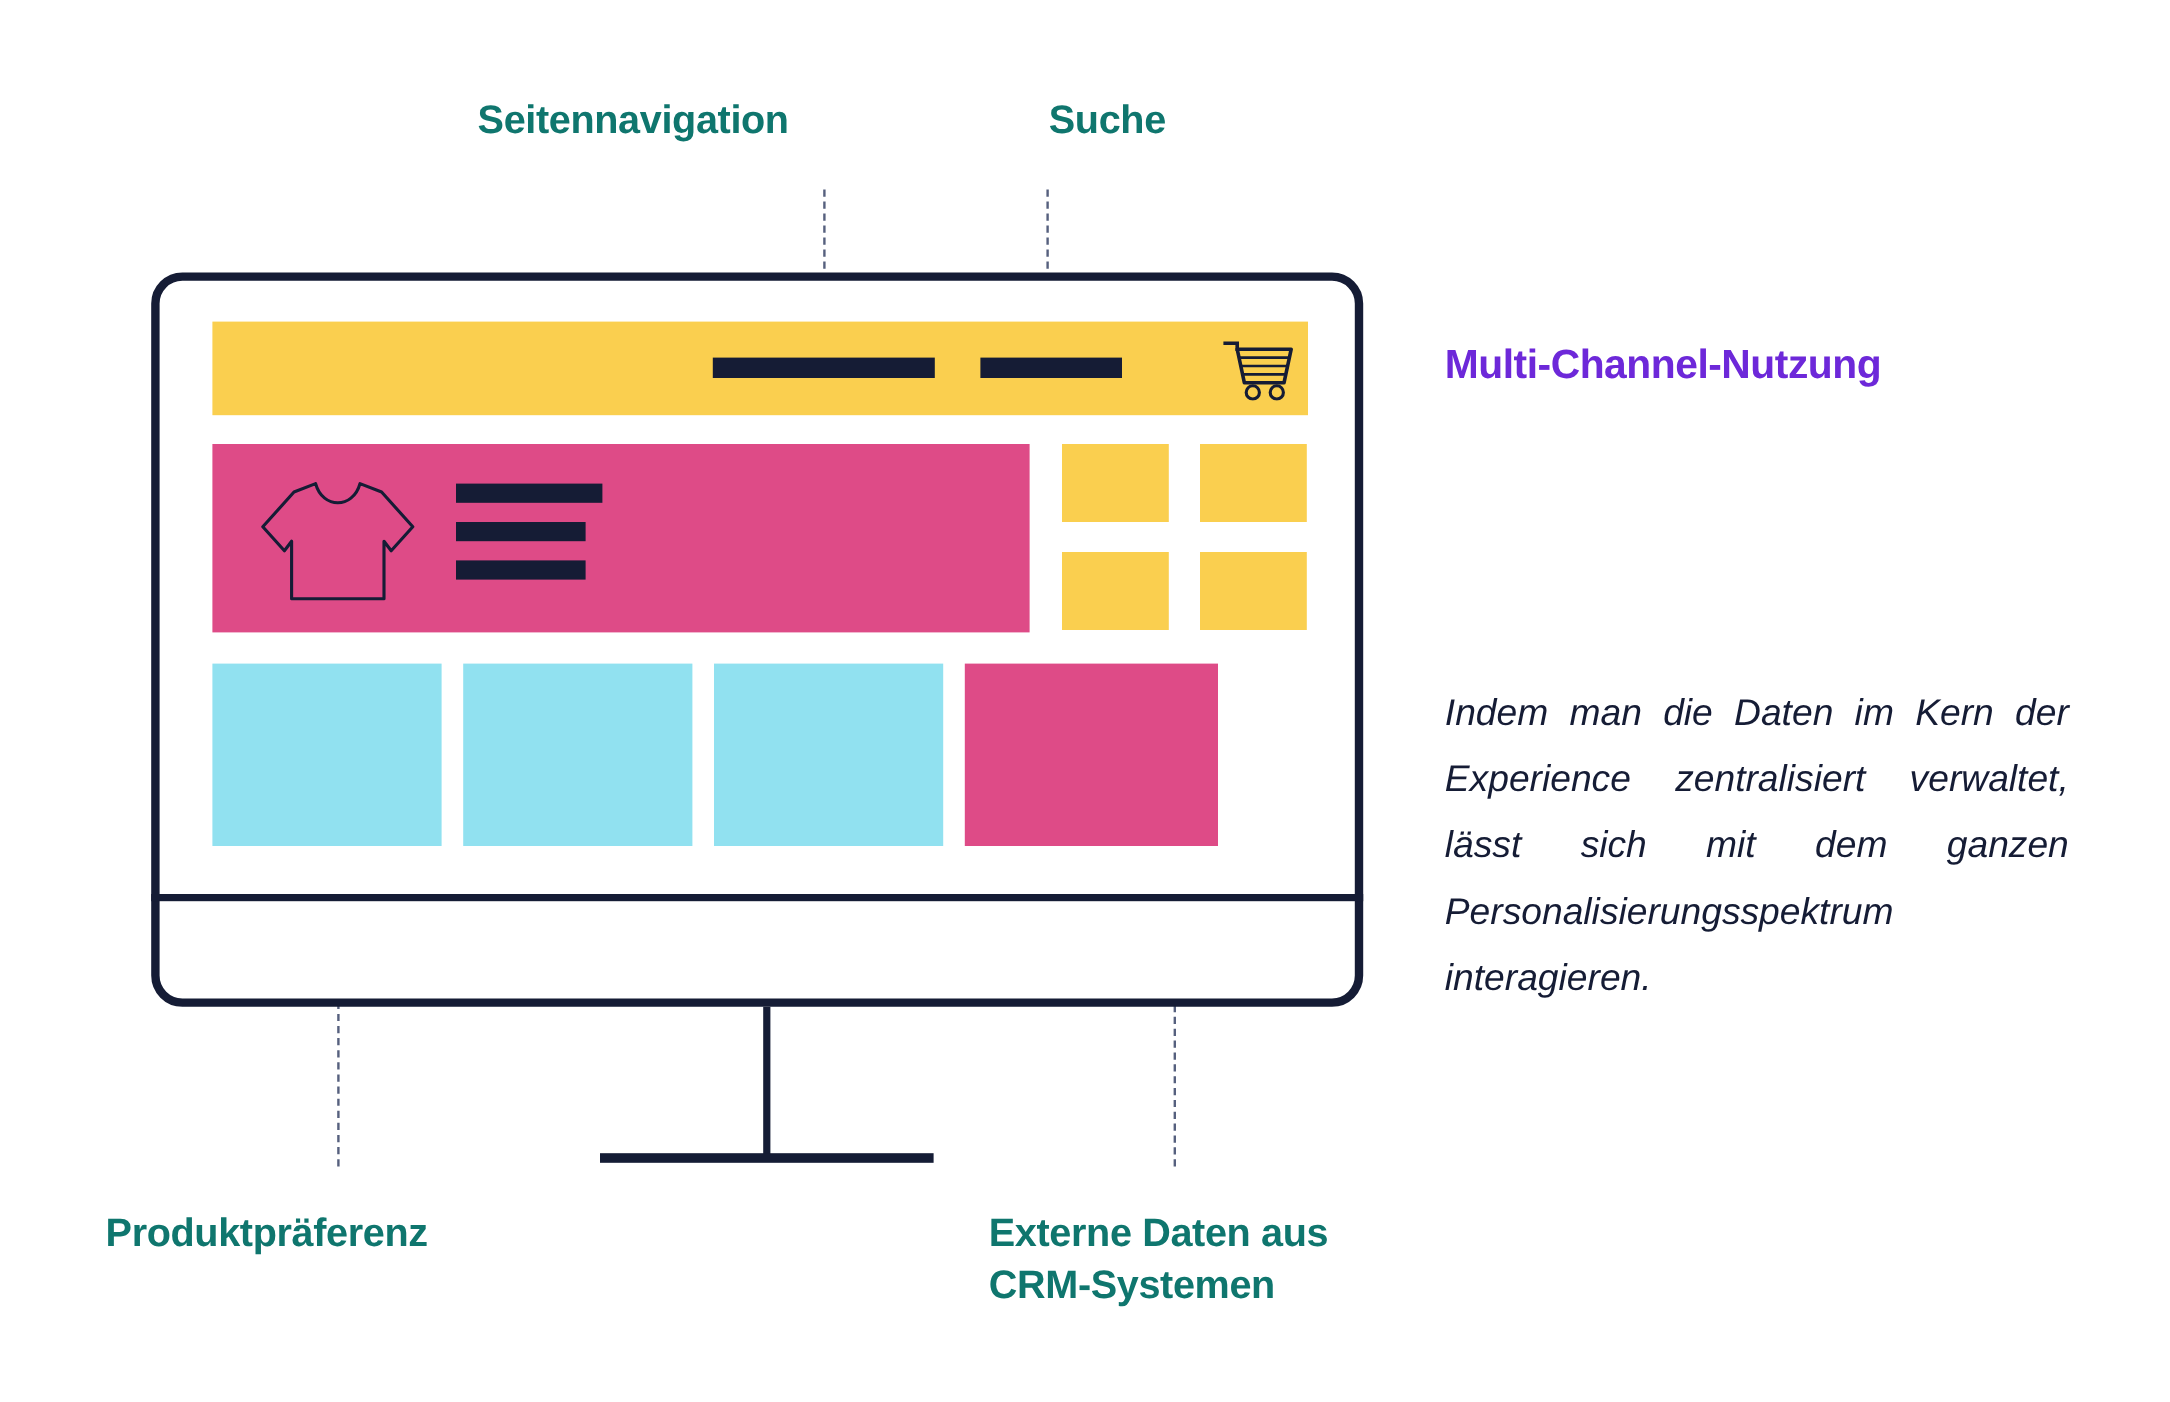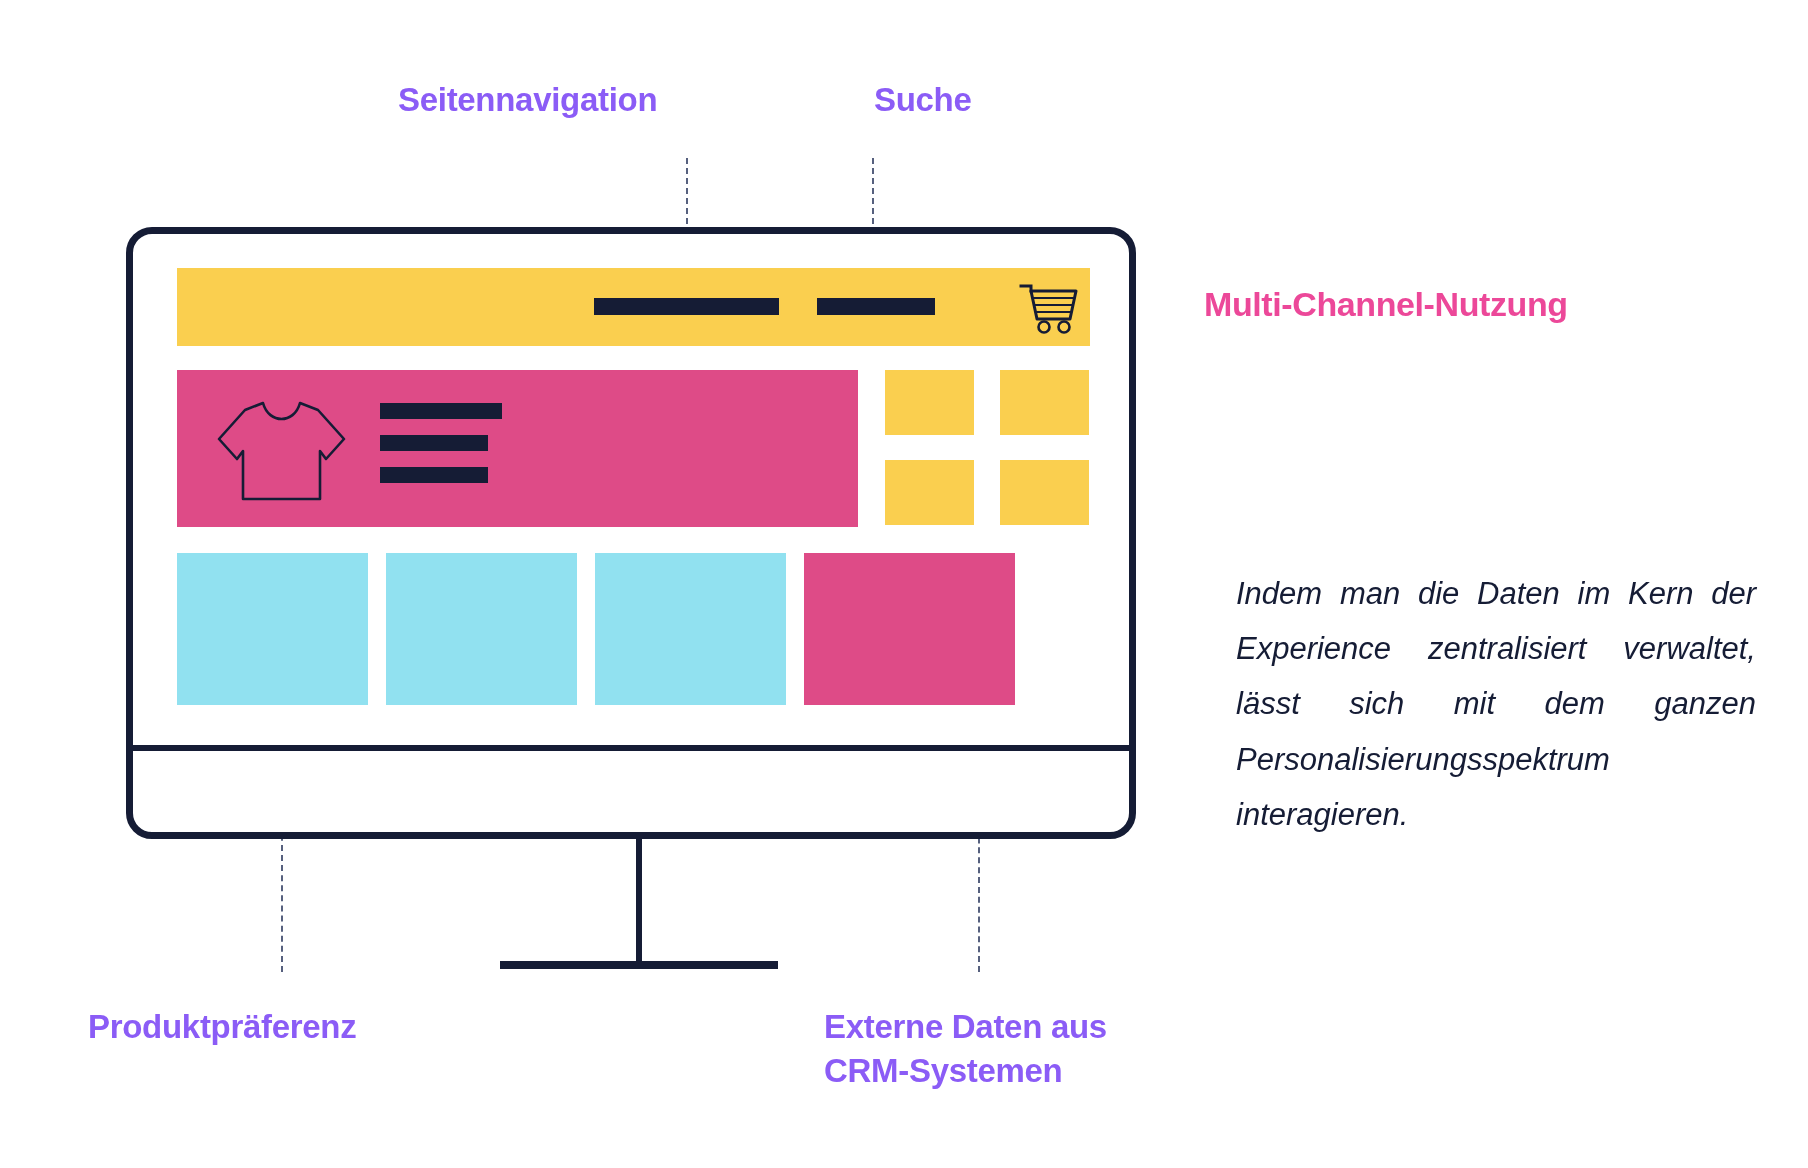--- a/index.html
+++ b/index.html
@@ -7,21 +7,21 @@
     width: 1808px; height: 1168px;
     background: #ffffff;
     font-family: "Liberation Sans", sans-serif;
     overflow: hidden;
   }
   #stage { position: relative; width: 1808px; height: 1168px; background: #fff; }
 
   
   .anno {
     position: absolute;
-    color: #8b5cf6;
+    color: #0f766e;
     font-weight: bold;
     font-size: 33px;
     letter-spacing: -0.3px;
     white-space: pre-line;
     line-height: 1.32;
   }
   #label-seitennavigation { left: 398px; top: 78px; }
   #label-suche            { left: 874px; top: 78px; text-align: center; }
   #label-produktpraeferenz{ left: 88px;  top: 1005px; }
   #label-crm              { left: 824px; top: 1005px; }
@@ -137,35 +137,34 @@
   #tile-b1 { left: 0px; }
   #tile-b2 { left: 209px; }
   #tile-b3 { left: 418px; }
   #tile-b4 { left: 627px; width: 211px; }
 
   
   #headline {
     position: absolute;
     left: 1204px; top: 285px;
     width: 560px;
-    color: #ec4899;
+    color: #6d28d9;
     font-weight: bold;
     font-size: 34px;
     letter-spacing: -0.4px;
   }
   #body-copy {
     position: absolute;
     left: 1204px; top: 566px;
     width: 520px;
     color: #151C35;
     font-style: italic;
     font-size: 31px;
     line-height: 1.78;
     text-align: justify;
-    margin-left: 32px;
   }
   #body-copy::after { content: ""; display: inline-block; width: 100%; }
 </style>
 </head>
 <body>
 
 <div id="stage">
 
   <div class="anno" id="label-seitennavigation">Seitennavigation</div>
 

